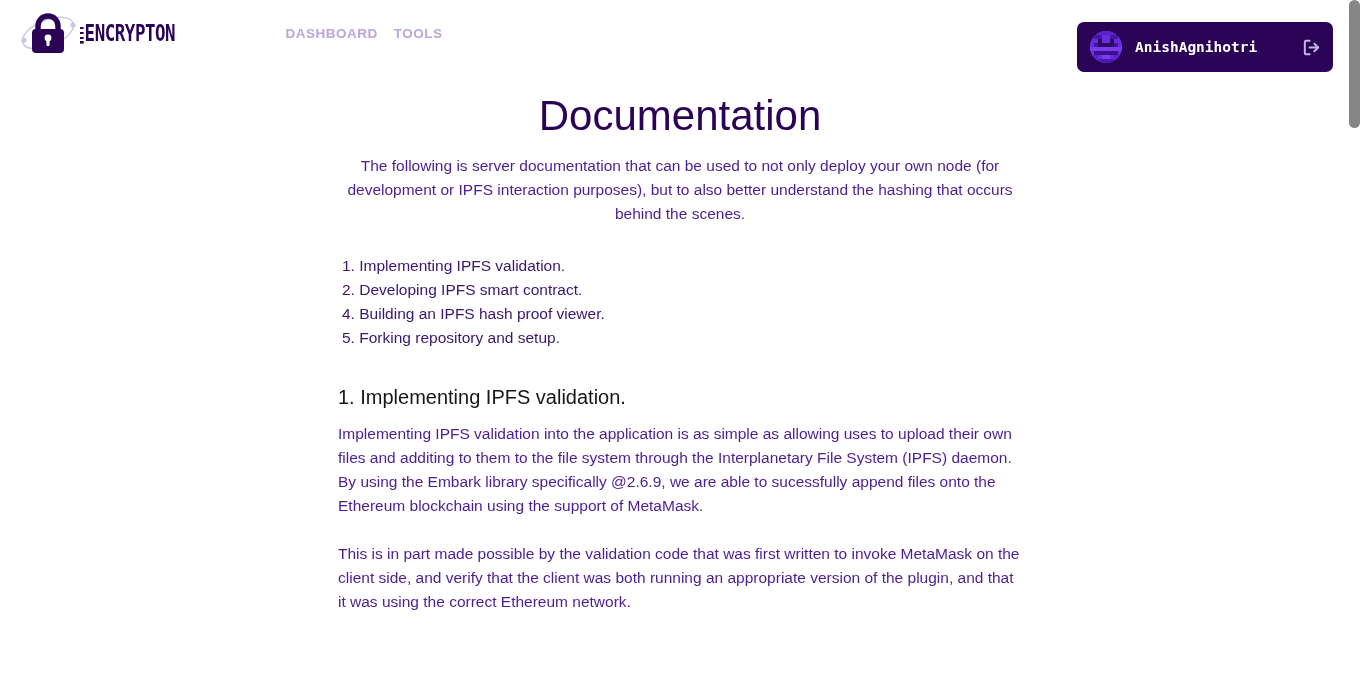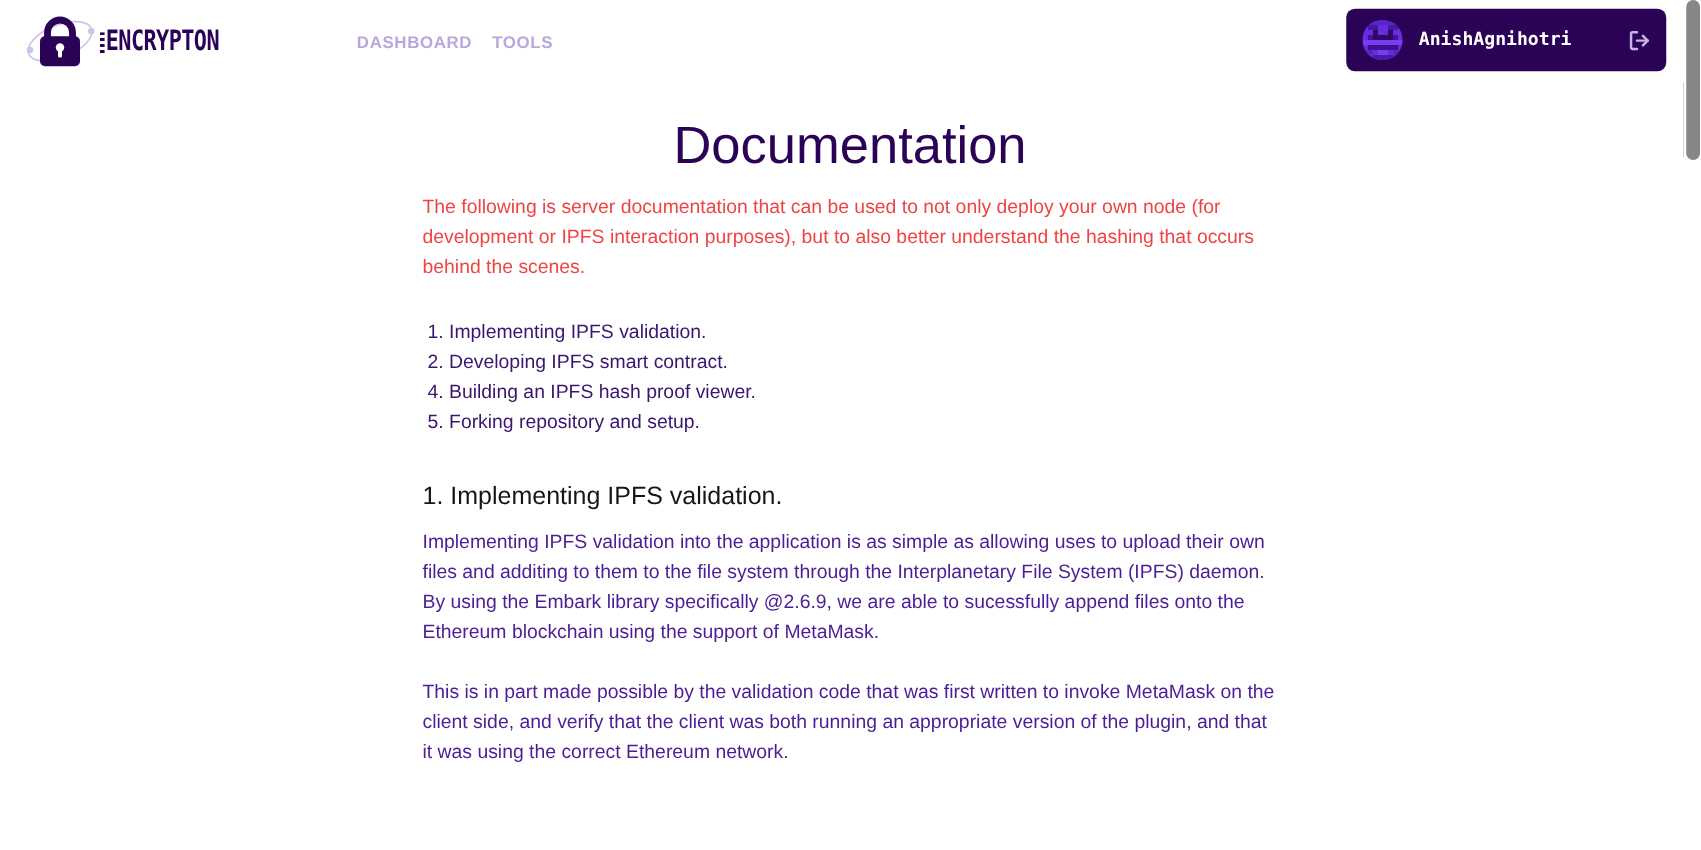--- a/index.html
+++ b/index.html
@@ -79,21 +79,21 @@
     font-weight: bold;
     letter-spacing: 0.5px;
     color: #b9a7dc;
     text-decoration: none;
     padding: 4px 2px;
   }
 
   .user-badge {
     position: absolute;
     right: 14px;
-    top: 7px;
+    top: 22px;
     height: 50px;
     min-width: 256px;
     background: #2b0356;
     border-radius: 7px;
     display: flex;
     align-items: center;
     padding: 0 12px 0 13px;
     cursor: pointer;
   }
   .avatar {
@@ -158,21 +158,22 @@
     font-size: 42px;
     font-weight: normal;
     color: #2b0356;
     text-align: center;
     margin: 0 0 14px 0;
     line-height: 1.15;
   }
   .doc-intro {
     font-size: 15.5px;
     line-height: 24px;
-    color: #ef4444;
+    color: #4c1d95;
+    text-align: center;
     margin: 0 0 28px 0;
   }
 
   .toc {
     list-style: none;
     margin: 0 0 34px 0;
     padding: 0 0 0 4px;
   }
   .toc li {
     font-size: 15.5px;

